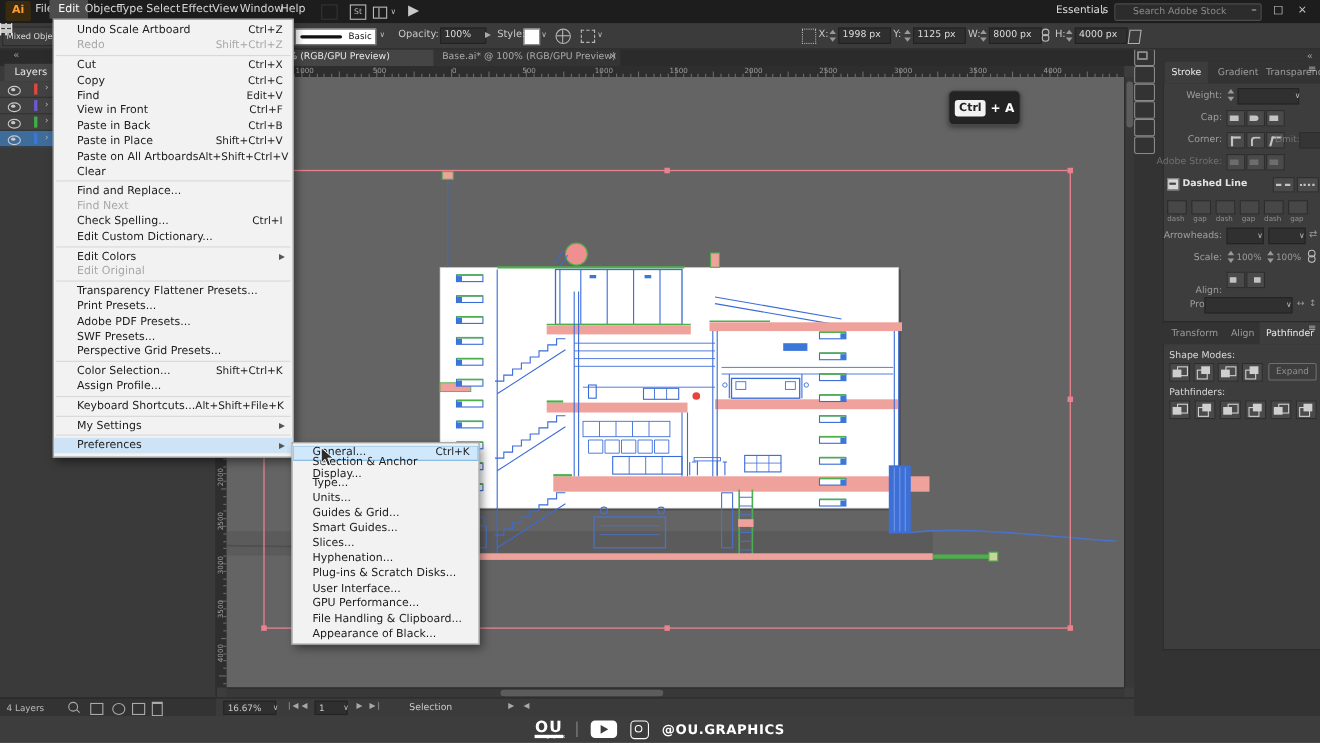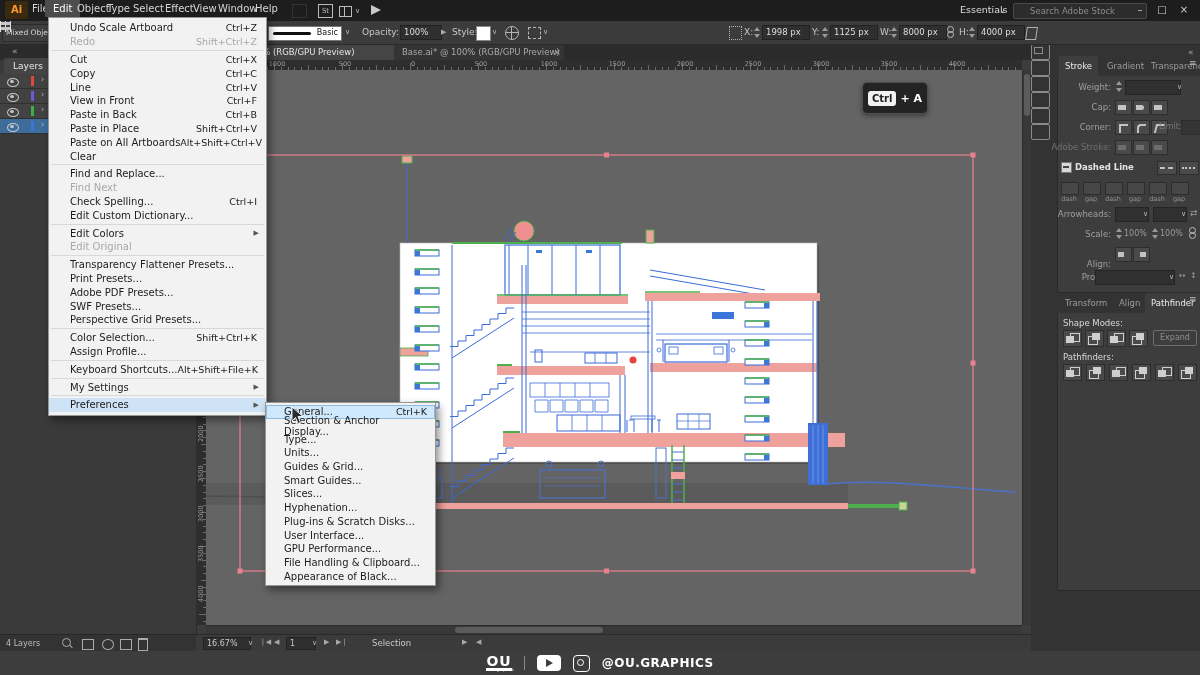--- a/index.html
+++ b/index.html
@@ -871,22 +871,22 @@
     <div class="msep"></div>
     <div class="mi">
       <span class="lab">Cut</span>
       <span class="sc">Ctrl+X</span>
     </div>
     <div class="mi">
       <span class="lab">Copy</span>
       <span class="sc">Ctrl+C</span>
     </div>
     <div class="mi">
-      <span class="lab">Line</span>
-      <span class="sc">Ctrl+V</span>
+      <span class="lab">Find</span>
+      <span class="sc">Edit+V</span>
     </div>
     <div class="mi">
       <span class="lab">View in Front</span>
       <span class="sc">Ctrl+F</span>
     </div>
     <div class="mi">
       <span class="lab">Paste in Back</span>
       <span class="sc">Ctrl+B</span>
     </div>
     <div class="mi">

